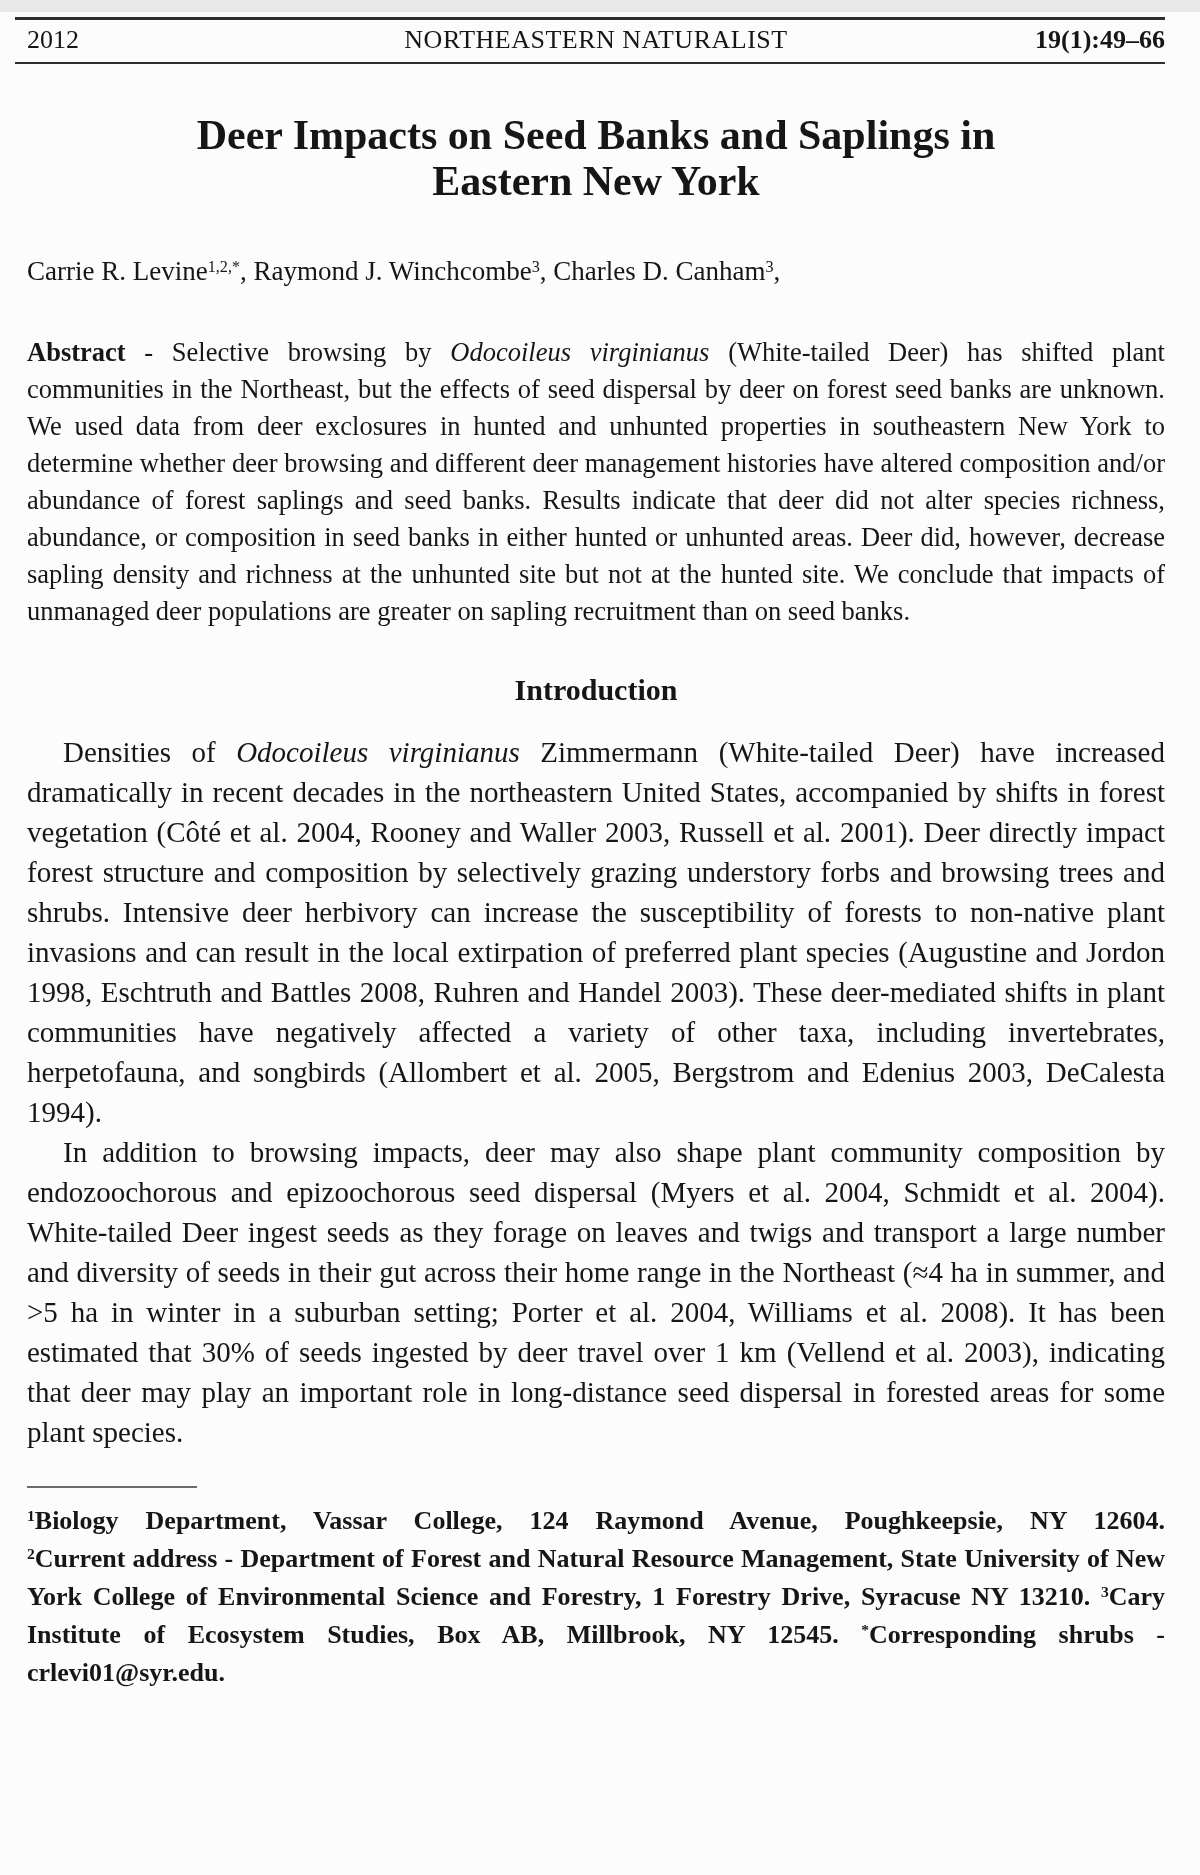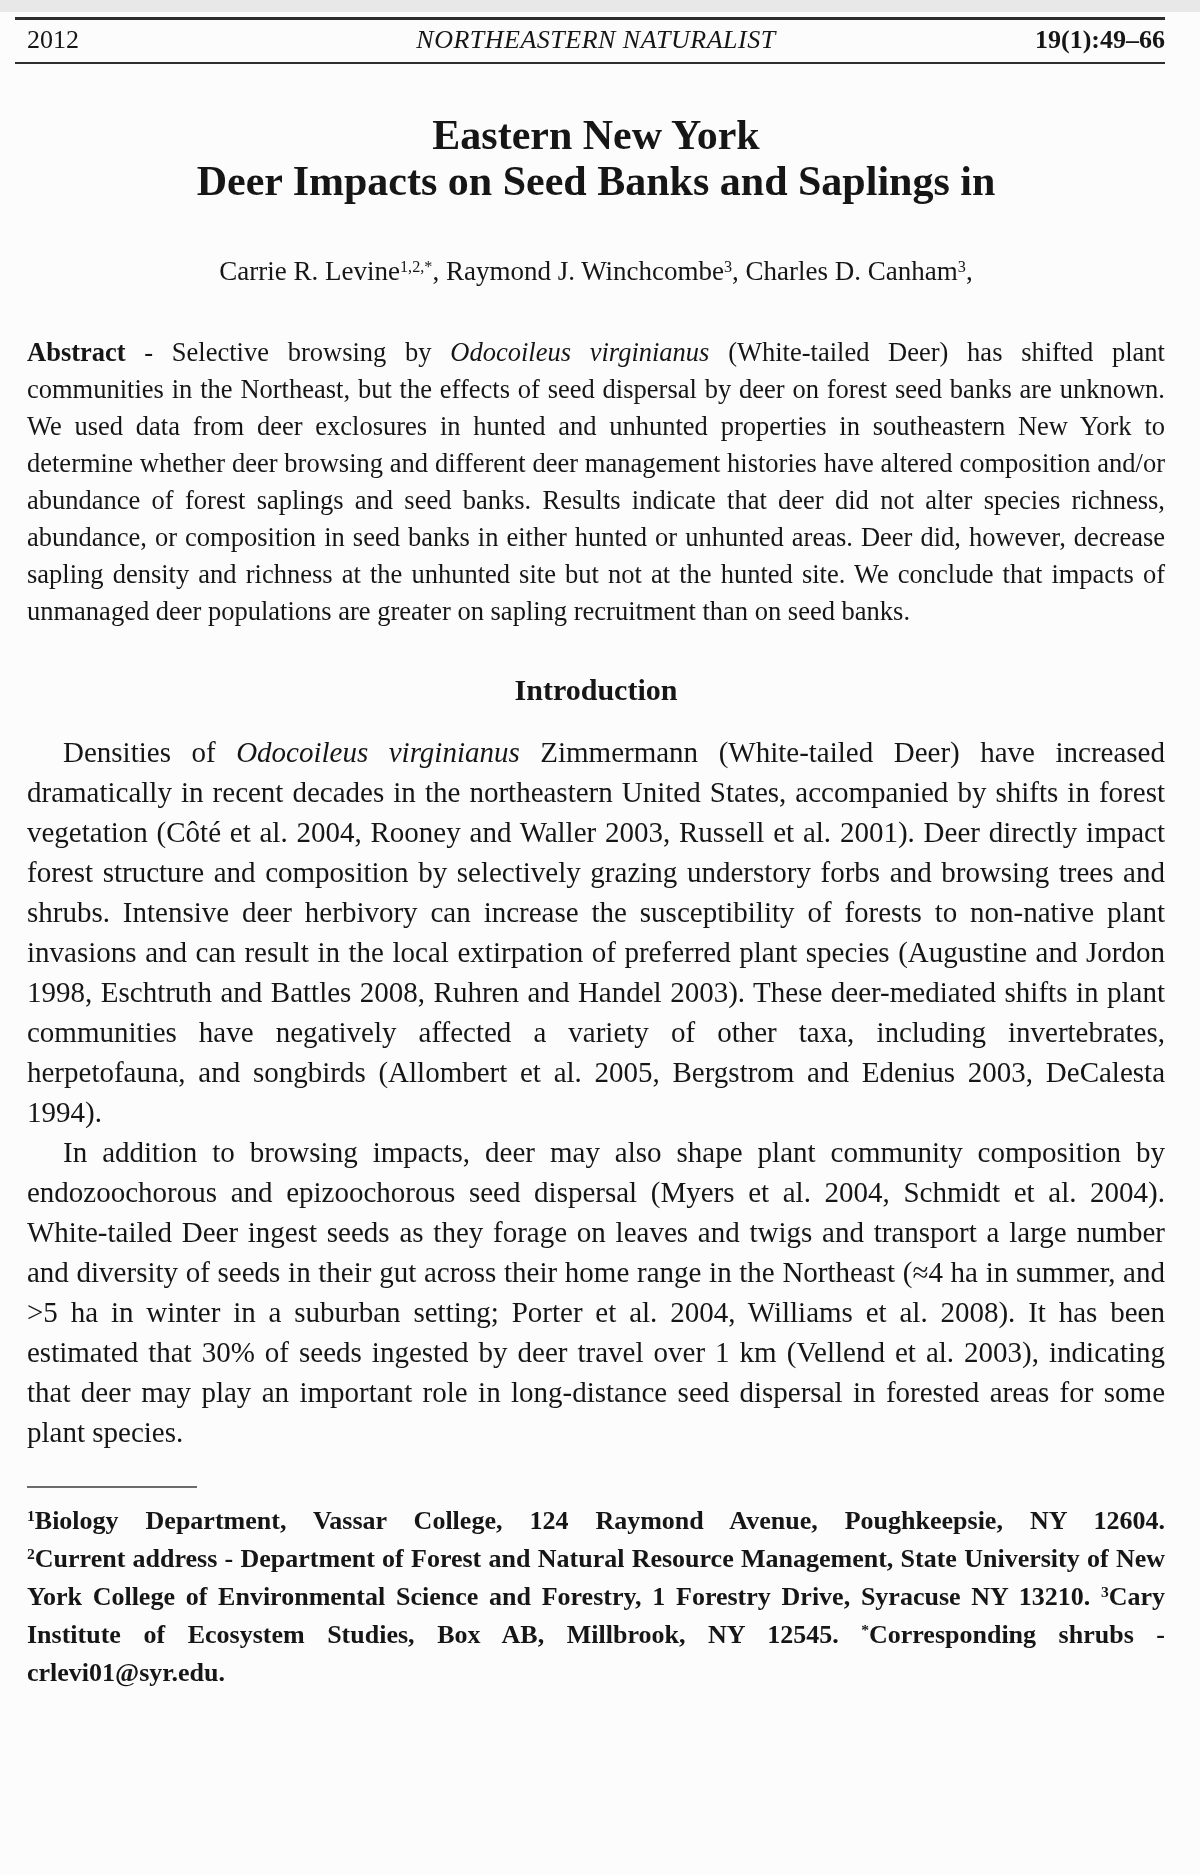--- a/index.html
+++ b/index.html
@@ -22,37 +22,37 @@
     padding: 5px 0 7px 12px;
     border-top: 3px solid #2e2e2e;
     border-bottom: 2px solid #2e2e2e;
     display: grid;
     grid-template-columns: 1fr auto 1fr;
     align-items: baseline;
     font-size: 26px;
     line-height: 30px;
   }
   .hyear { text-align: left; }
-  .hjournal { text-align: right; font-style: italic; letter-spacing: 0.5px; }
+  .hjournal { text-align: right; letter-spacing: 0.5px; }
   .hcite { text-align: right; font-weight: bold; }
   
   .title {
     margin: 48px 0 0 0;
     font-size: 42px;
     line-height: 46px;
     font-weight: bold;
     text-align: center;
   }
   .tline { display: block; }
   
   .authors {
     margin-top: 48px;
     font-size: 27px;
     line-height: 38px;
-    text-align: center;
+    text-align: left;
   }
   
   .abstract {
     margin: 44px 0 0 0;
     font-size: 26.5px;
     line-height: 37px;
     text-align: justify;
   }
   
   .sechead {
@@ -98,22 +98,22 @@
 
 <div class="page">
 
   <div class="topbar">
     <span class="hyear">2012</span>
     <span class="hjournal">NORTHEASTERN NATURALIST</span>
     <span class="hcite">19(1):49–66</span>
   </div>
 
   <h1 class="title">
+    <span class="tline">Deer Impacts on Seed Banks and Saplings in</span>
     <span class="tline">Eastern New York</span>
-    <span class="tline">Deer Impacts on Seed Banks and Saplings in</span>
   </h1>
 
   <div class="authors">
     <div><span>Carrie R. Levine</span><sup>1,2,*</sup><span>, Raymond J. Winchcombe</span><sup>3</sup><span>, Charles D. Canham</span><sup>3</sup><span>,</span></div>
   </div>
 
   <p class="abstract"><span style="font-weight: bold;">Abstract</span><span> - Selective browsing by </span><span style="font-style: italic;">Odocoileus virginianus</span><span> (White-tailed Deer) has shifted plant communities in the Northeast, but the effects of seed dispersal by deer on forest seed banks are unknown. We used data from deer exclosures in hunted and unhunted properties in southeastern New York to determine whether deer browsing and different deer management histories have altered composition and/or abundance of forest saplings and seed banks. Results indicate that deer did not alter species richness, abundance, or composition in seed banks in either hunted or unhunted areas. Deer did, however, decrease sapling density and richness at the unhunted site but not at the hunted site. We conclude that impacts of unmanaged deer populations are greater on sapling recruitment than on seed banks.</span></p>
 
   <h2 class="sechead">Introduction</h2>
 

